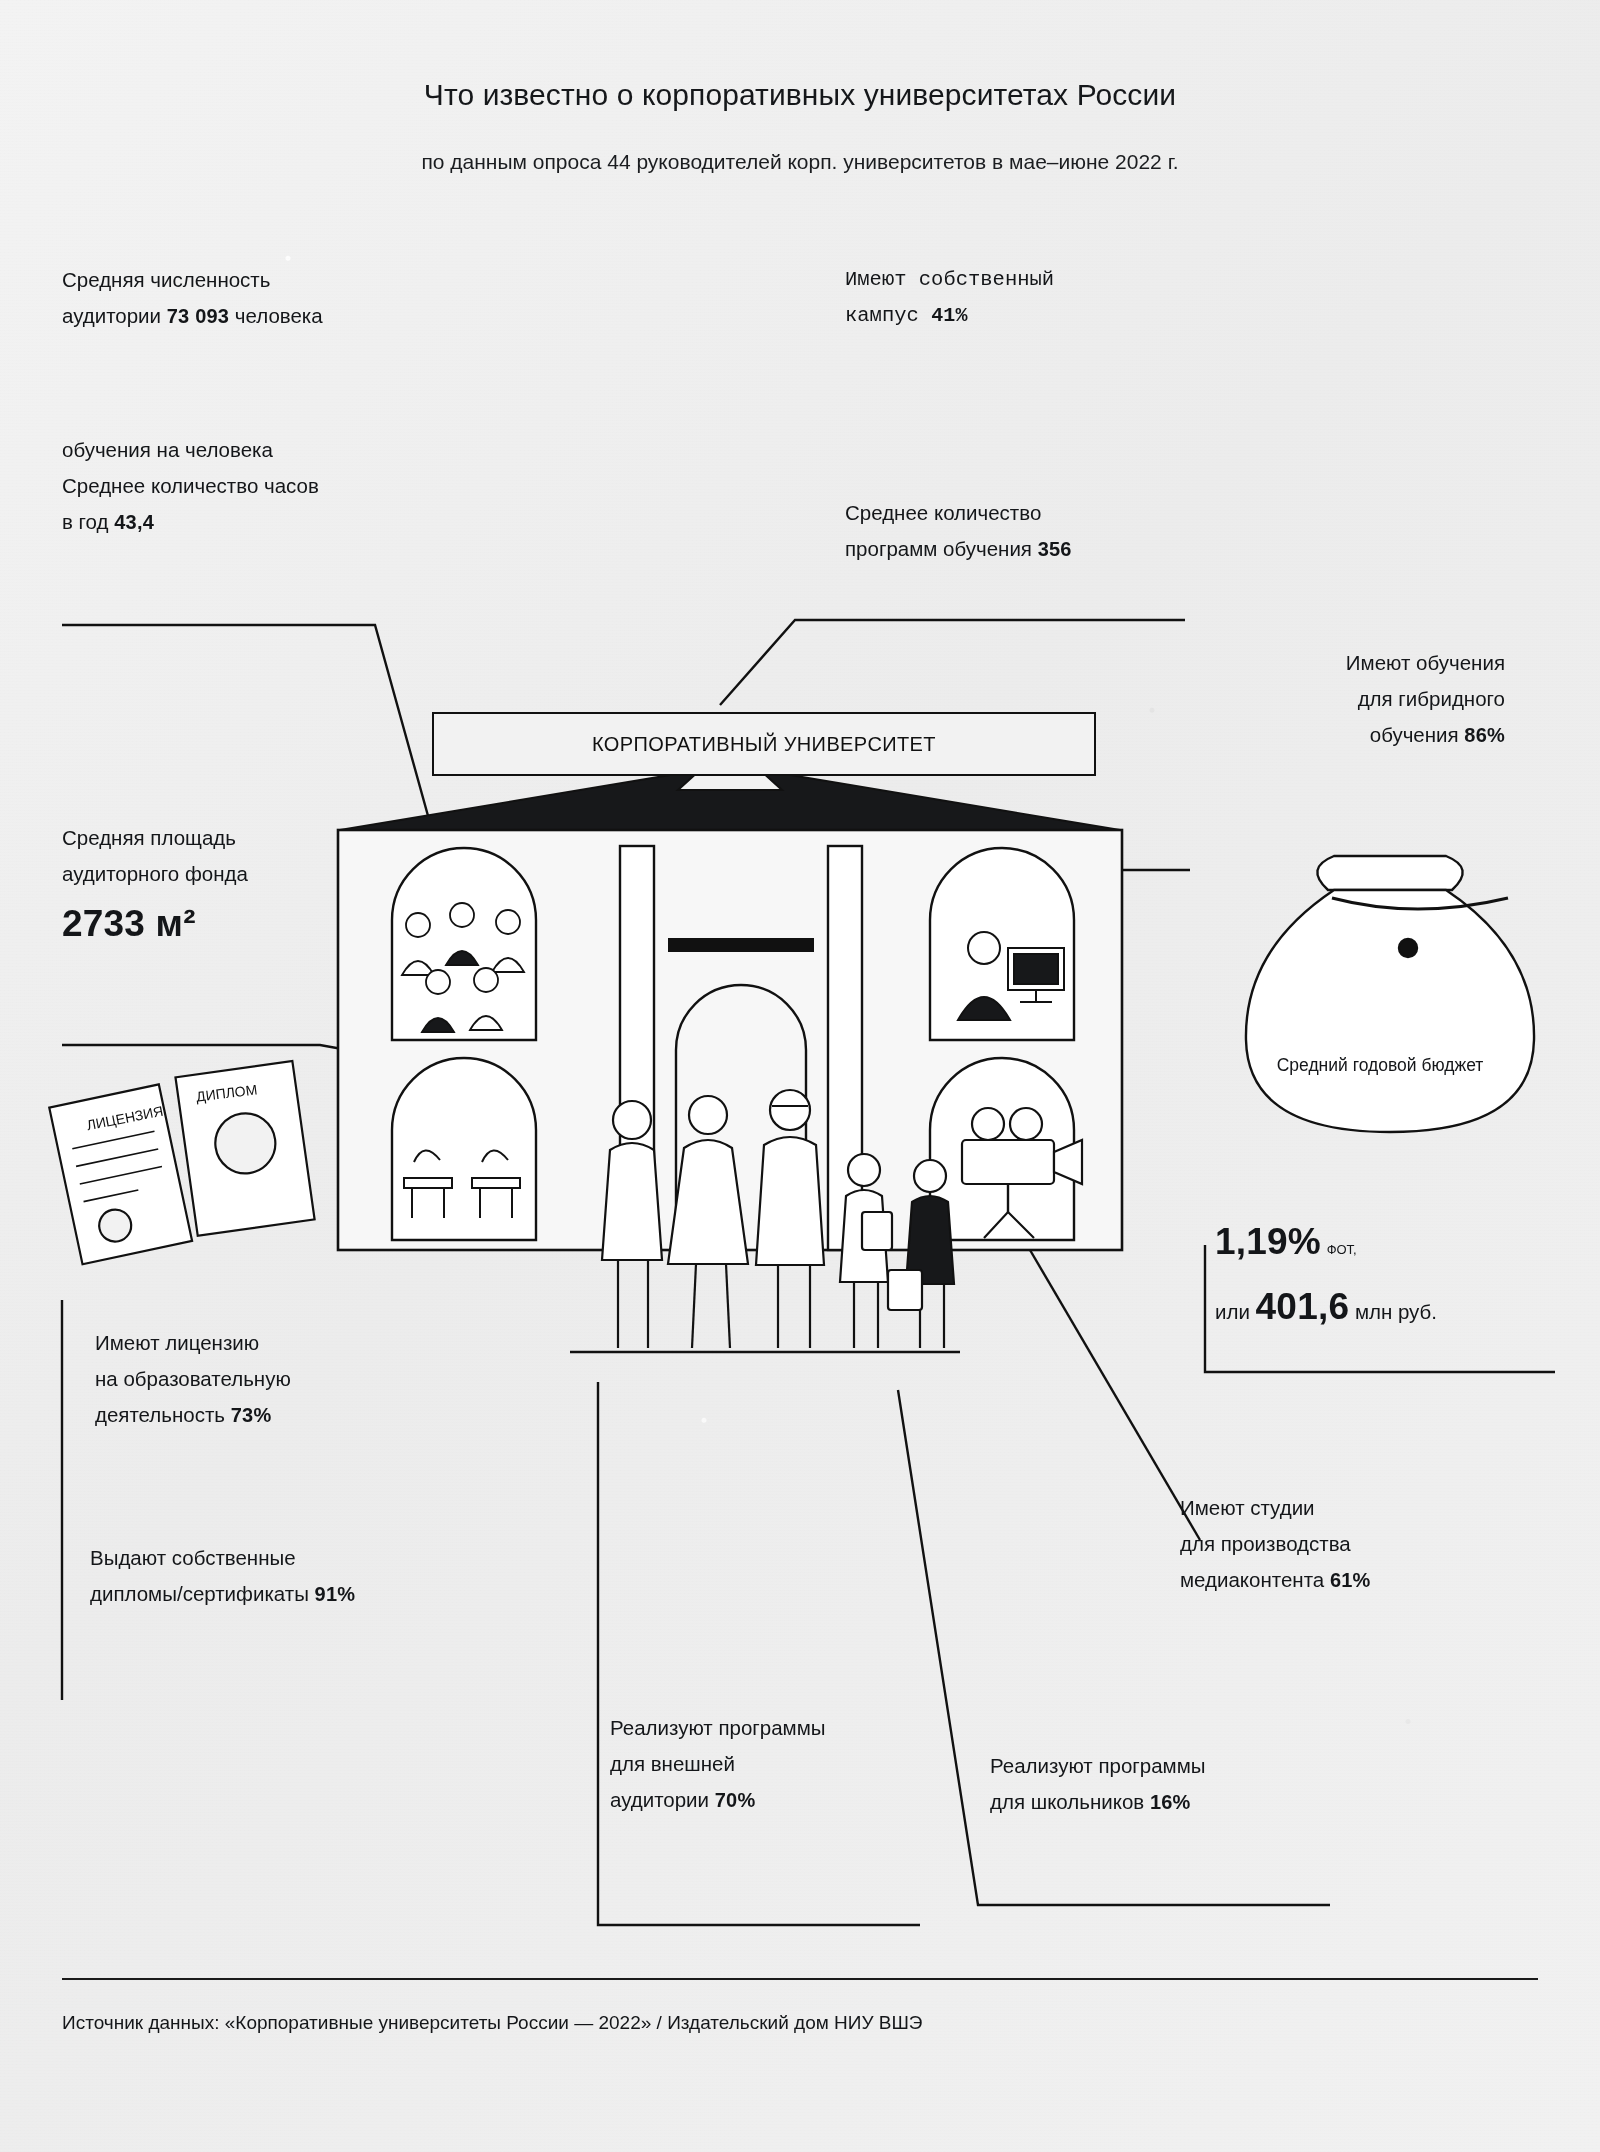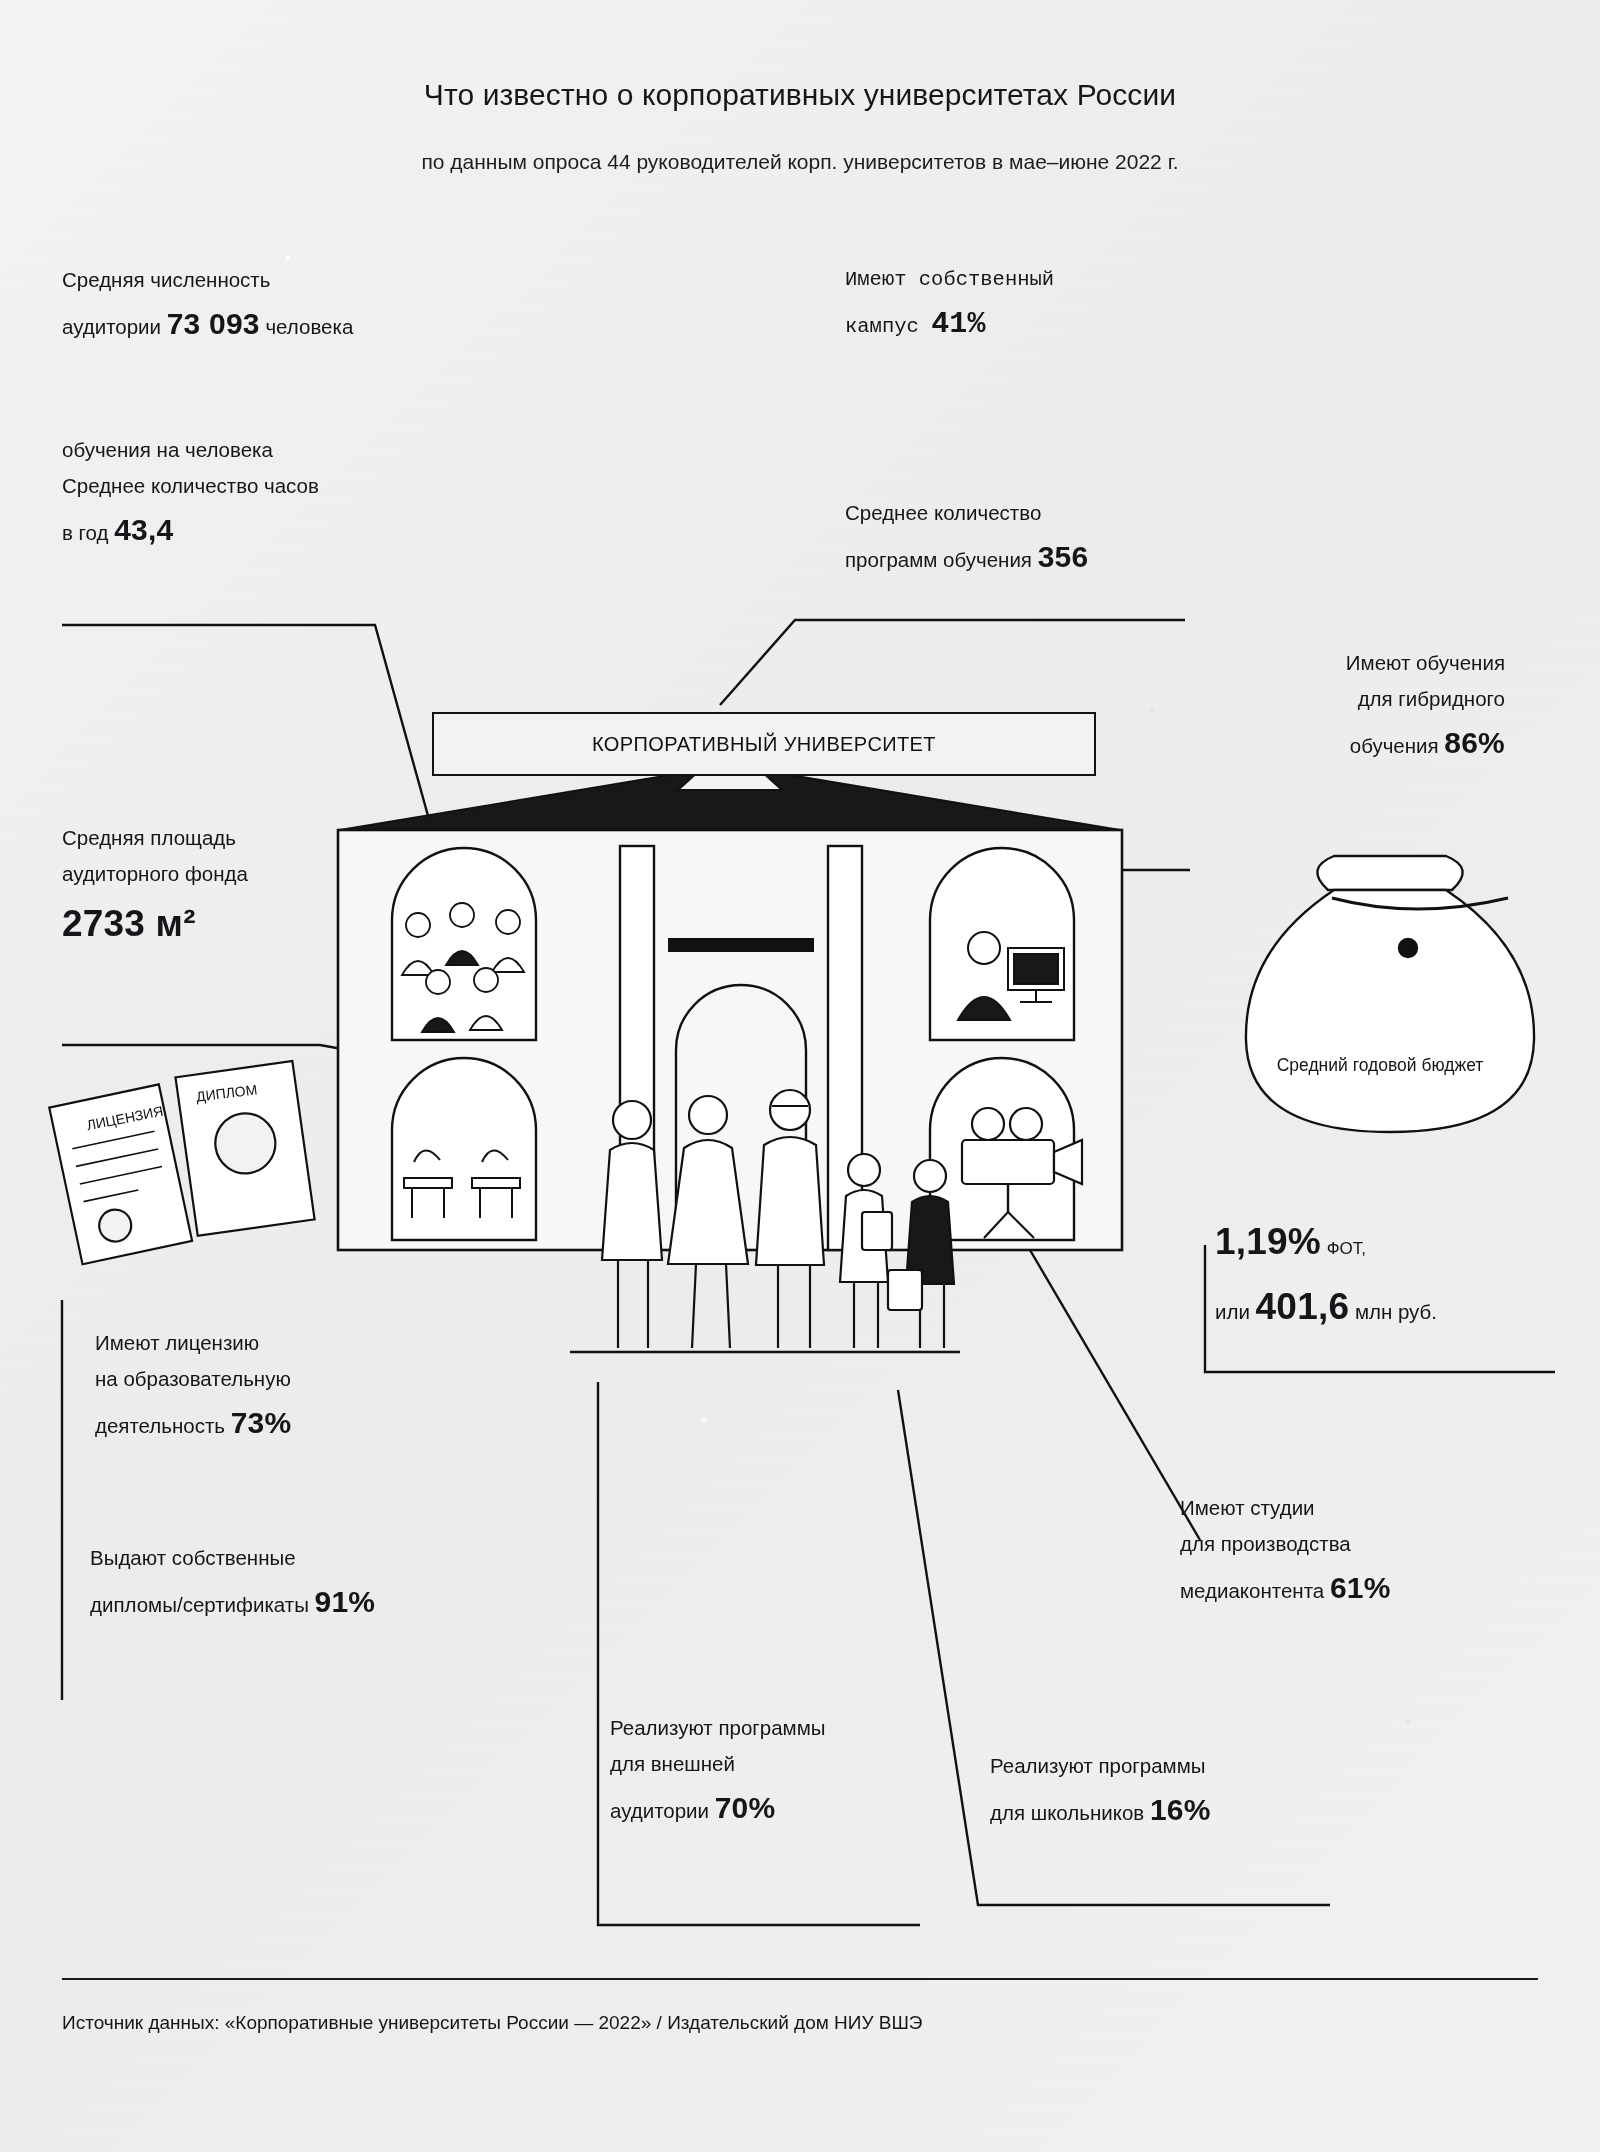--- a/index.html
+++ b/index.html
@@ -53,29 +53,29 @@
   }
 
   
   .fact {
     position: absolute;
     font-size: 20.5px;
     line-height: 1.75;
     color: #141619;
   }
   .fact .big {
-    font-size: 30px;
+    font-size: 20px;
     font-weight: bold;
     letter-spacing: .2px;
   }
   .fact .big.xl {
     font-size: 37px;
   }
   .fact .sm {
-    font-size: 17px;
+    font-size: 13px;
   }
 
   .f-audience  { top: 262px;  left: 62px;  width: 460px; }
   .f-campus    { top: 262px;  left: 845px; width: 340px; font-family: Liberation Mono, monospace; }
   .f-hours     { top: 432px;  left: 62px;  width: 430px; }
   .f-programs  { top: 495px;  left: 845px; width: 400px; }
   .f-hybrid    { top: 645px;  left: 1205px; width: 300px; text-align: right; }
   .f-area      { top: 820px;  left: 62px;  width: 330px; }
   .f-license   { top: 1325px; left: 95px;  width: 360px; }
   .f-diplomas  { top: 1540px; left: 90px;  width: 420px; }

